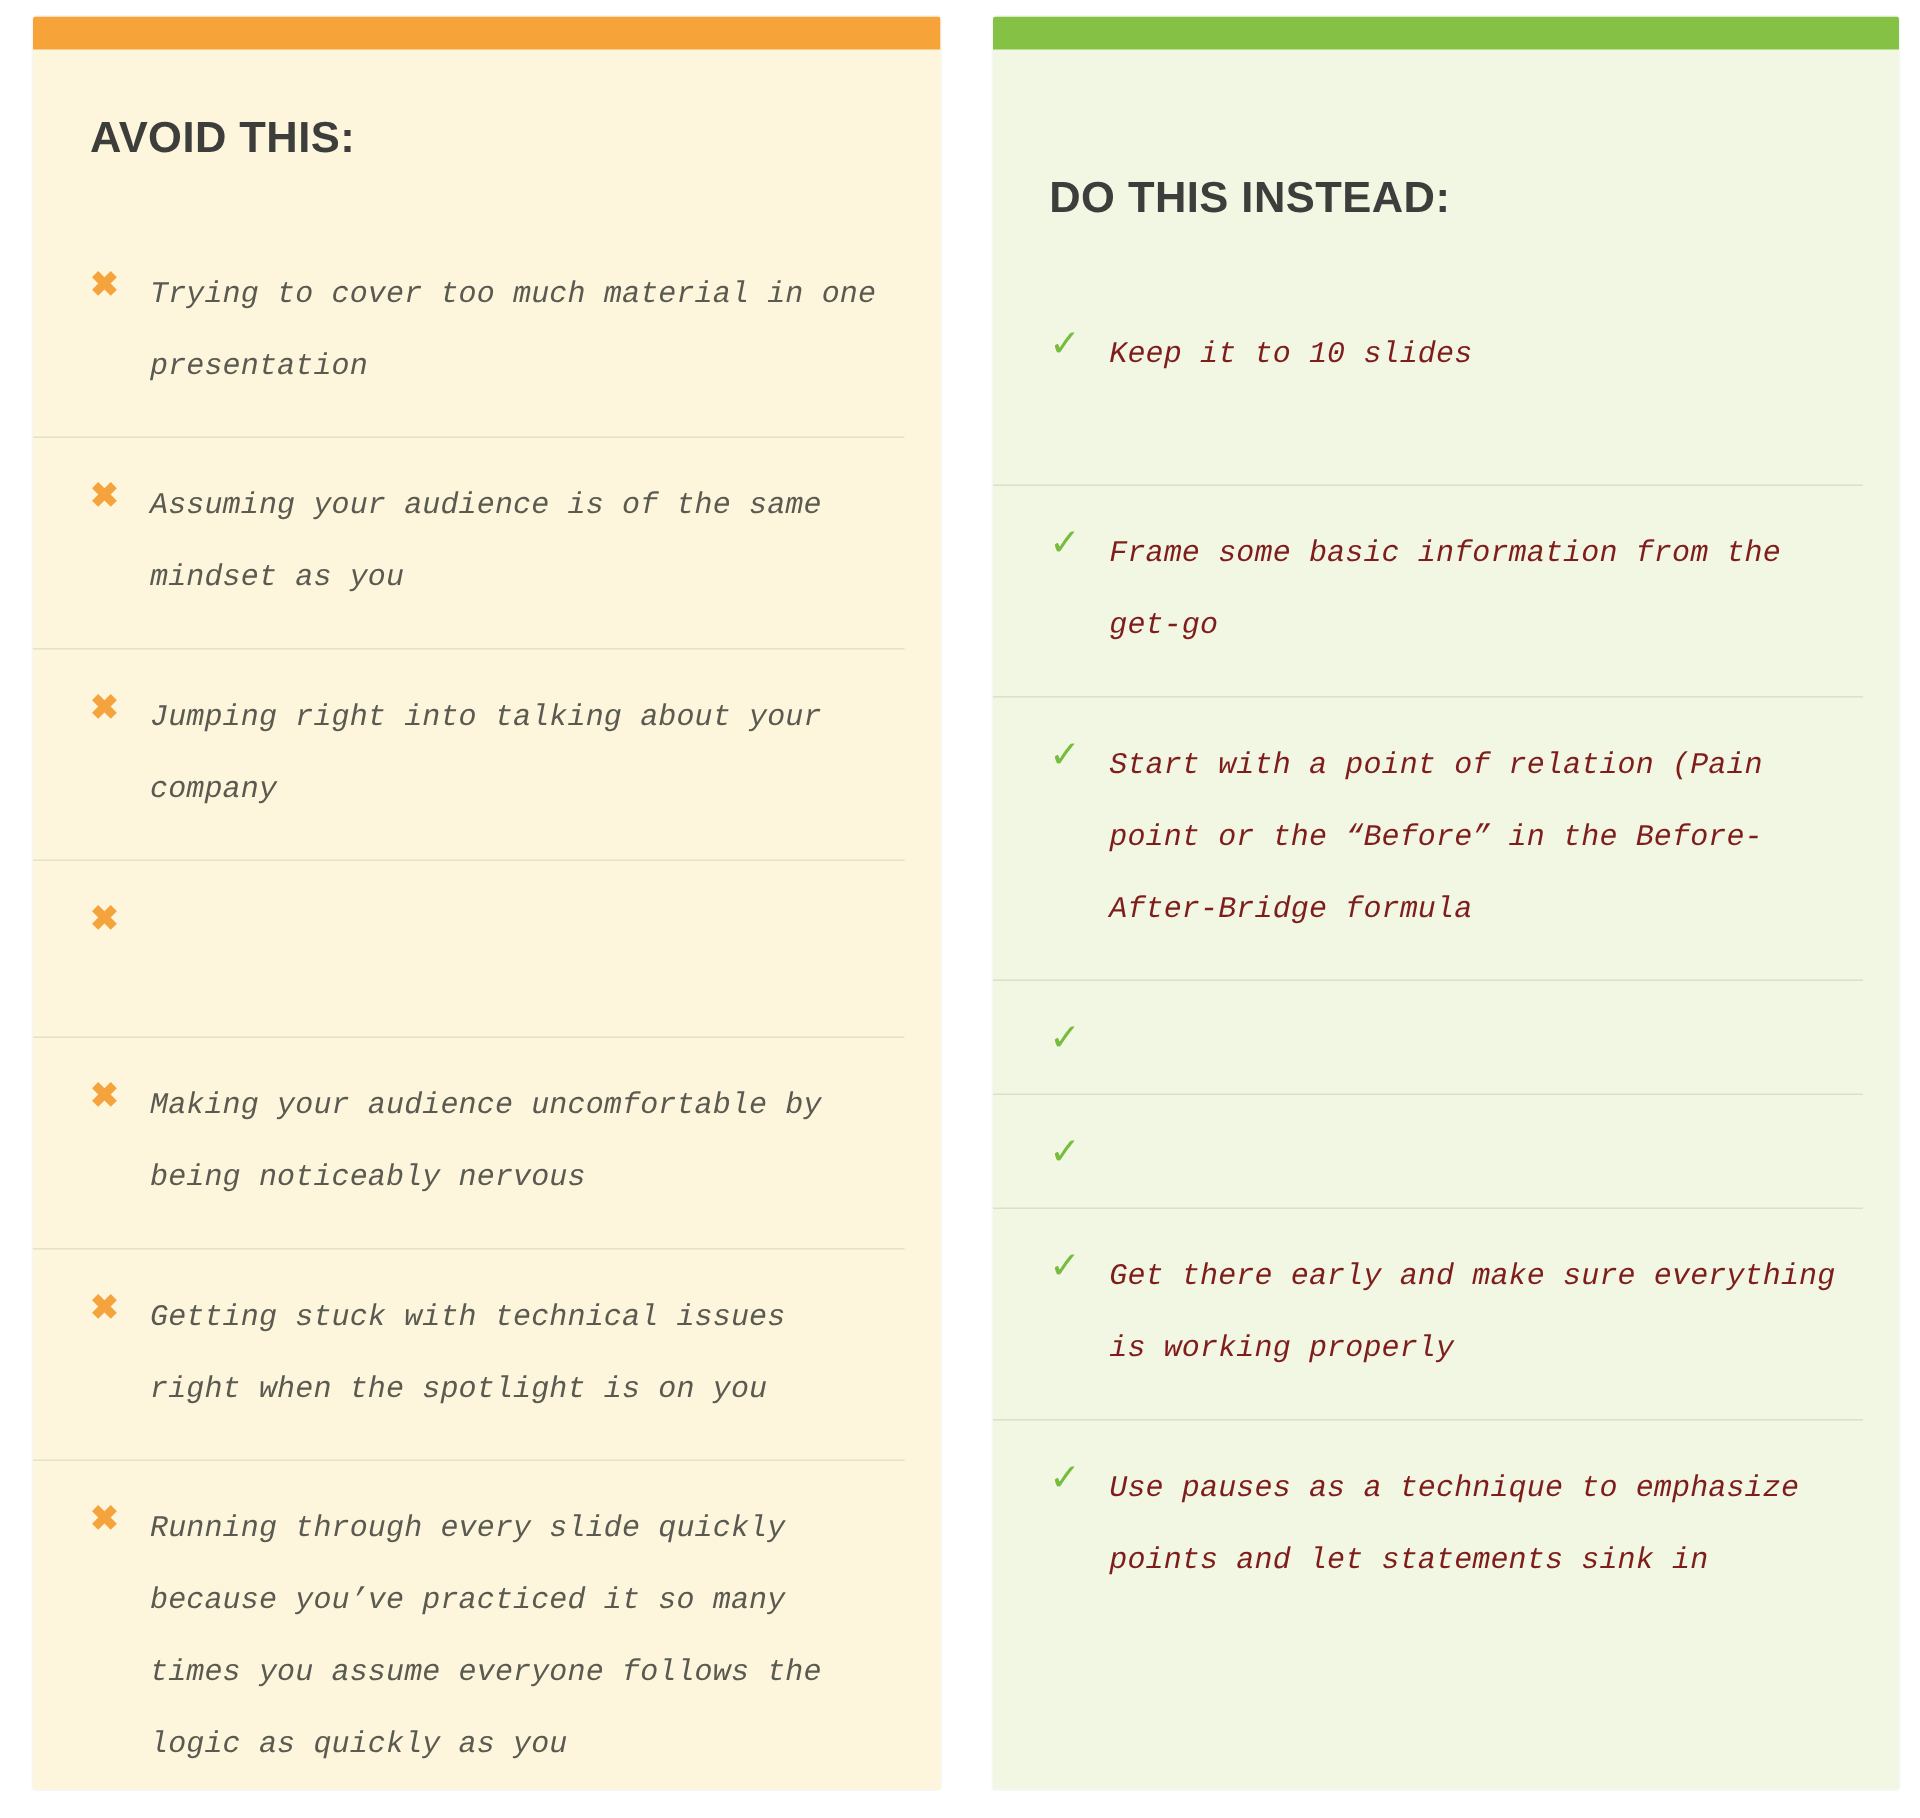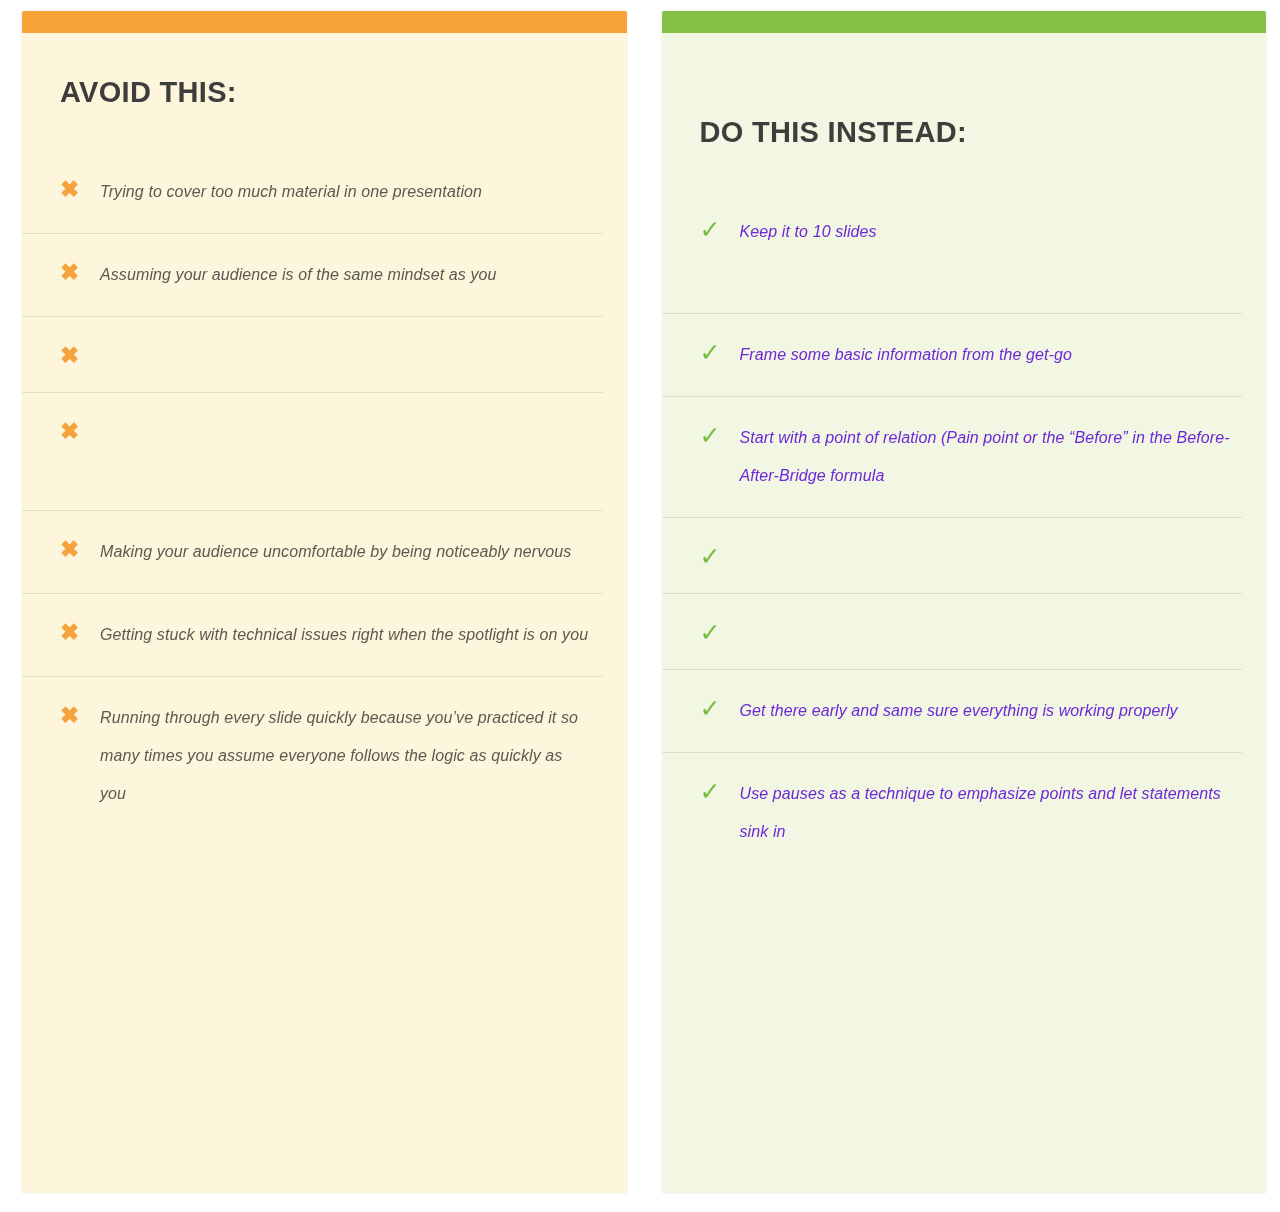--- a/index.html
+++ b/index.html
@@ -94,29 +94,30 @@
     line-height: 30px;
     text-align: left;
     padding-top: 1px;
     user-select: none;
   }
   .row-icon--x     { color: #f5a33c; }
   .row-icon--check { color: #76bc3f; font-size: 25px; font-weight: normal; }
 
   .row-text {
     flex: 1 1 auto;
-    font-size: 16px;
+    font-size: 20px;
     font-style: italic;
-    line-height: 38px;
+    line-height: 48px;
     color: #58584f;
     letter-spacing: 0.1px;
+    font-family: Liberation Mono, monospace;
   }
 
   .panel--avoid .row-text { color: #5a5a50; }
-  .panel--do .row-text    { color: #6d28d9; }
+  .panel--do .row-text    { color: #7f1d1d; }
 </style>
 </head>
 <body>
 
 <div class="board">
 
   <div class="panel panel--avoid">
     <div class="panel-accent"></div>
     <div class="panel-body">
       <h2 class="panel-heading">AVOID THIS:</h2>
@@ -127,20 +128,21 @@
           <span class="row-text">Trying to cover too much material in one presentation</span>
         </div>
 
         <div class="row">
           <span class="row-icon row-icon--x">✖</span>
           <span class="row-text">Assuming your audience is of the same mindset as you</span>
         </div>
 
         <div class="row">
           <span class="row-icon row-icon--x">✖</span>
+          <span class="row-text">Jumping right into talking about your company</span>
         </div>
 
         <div class="row" style="padding-bottom:64px;">
           <span class="row-icon row-icon--x">✖</span>
         </div>
 
         <div class="row">
           <span class="row-icon row-icon--x">✖</span>
           <span class="row-text">Making your audience uncomfortable by being noticeably nervous</span>
         </div>
@@ -183,21 +185,21 @@
         <div class="row">
           <span class="row-icon row-icon--check">✓</span>
         </div>
 
         <div class="row">
           <span class="row-icon row-icon--check">✓</span>
         </div>
 
         <div class="row">
           <span class="row-icon row-icon--check">✓</span>
-          <span class="row-text">Get there early and same sure everything is working properly</span>
+          <span class="row-text">Get there early and make sure everything is working properly</span>
         </div>
 
         <div class="row row--grow">
           <span class="row-icon row-icon--check">✓</span>
           <span class="row-text">Use pauses as a technique to emphasize points and let statements sink in</span>
         </div>
 
       </div>
     </div>
   </div>

